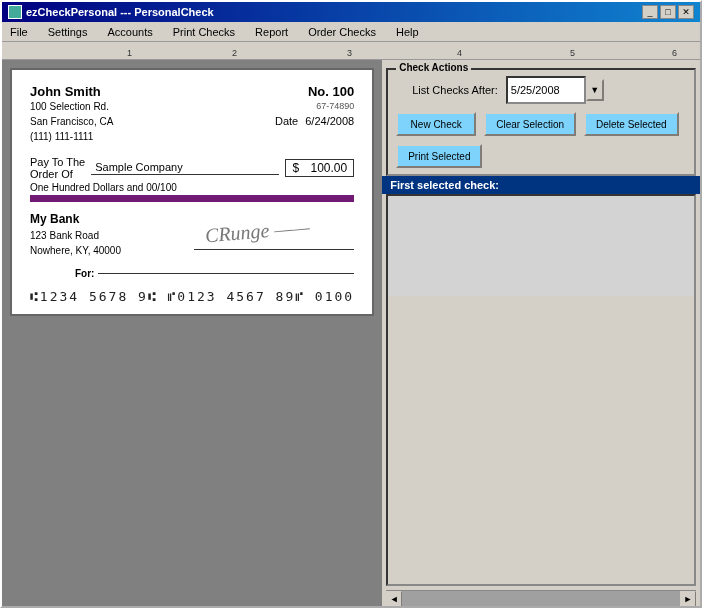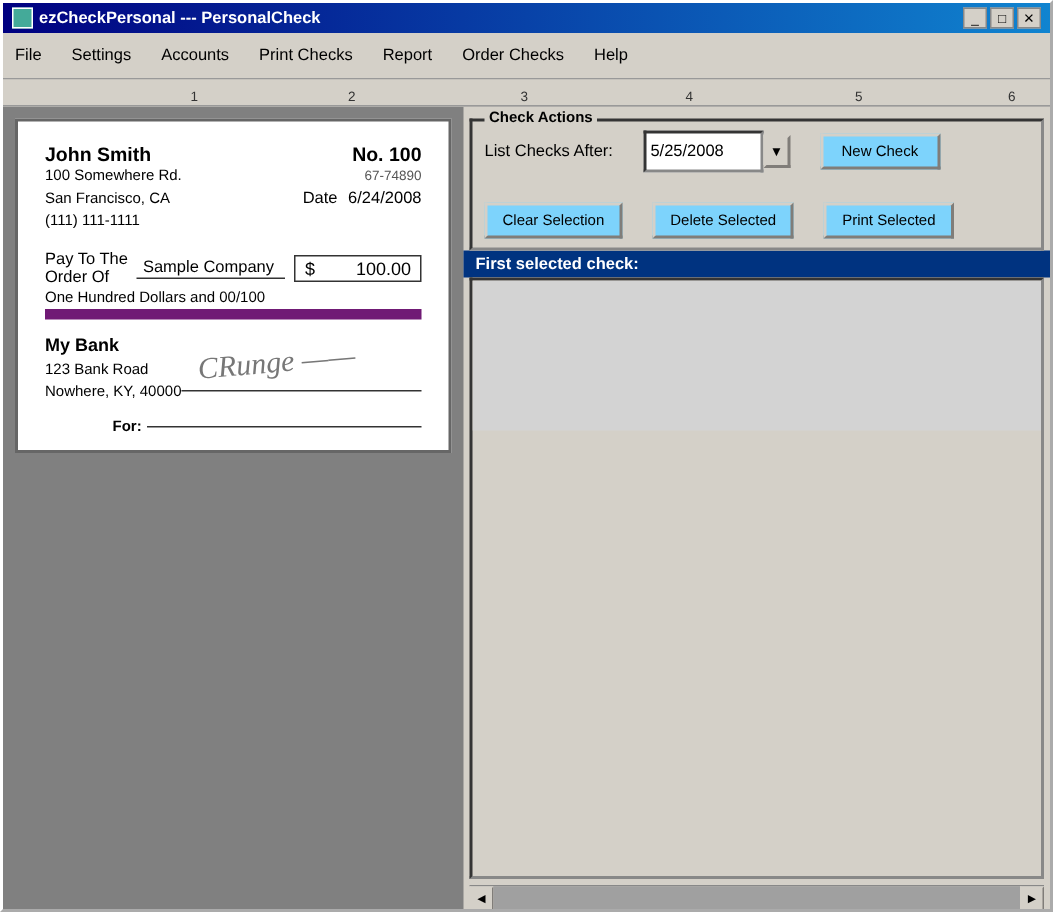--- a/index.html
+++ b/index.html
@@ -19,21 +19,21 @@
     .title-icon { width: 14px; height: 14px; background: #4a9; border: 1px solid #fff; display: inline-block; }
     .title-controls { display: flex; gap: 2px; }
     .title-btn {
       width: 16px; height: 14px; background: #d4d0c8; border: 1px solid #888; font-size: 9px;
       display: flex; align-items: center; justify-content: center; cursor: pointer; color: #000;
     }
 
     
     .menu-bar {
       background: #d4d0c8; border-bottom: 1px solid #999; padding: 2px 4px;
-      display: flex; gap: 12px; height: 31px; align-items: center;
+      display: flex; gap: 12px; height: 20px; align-items: center;
     }
     .menu-item { padding: 1px 4px; font-size: 11px; cursor: pointer; }
 
     
     .ruler {
       background: #d4d0c8; height: 18px; border-bottom: 1px solid #999;
       position: relative; overflow: hidden;
     }
     .ruler-tick { position: absolute; top: 6px; font-size: 9px; color: #333; }
     .check-wrapper {
@@ -68,28 +68,28 @@
 
     .check-for-row { display: flex; align-items: center; gap: 4px; margin-top: 8px; }
     .check-for-label { font-size: 10px; font-weight: bold; padding-left: 45px; }
     .check-for-line { flex: 1; border-bottom: 1px solid #333; }
 
     .check-micr { font-size: 13px; letter-spacing: 2px; margin-top: 10px; color: #222; font-family: monospace; }
 
     
     .check-actions {
       background: #d4d0c8; border: 2px inset #888; padding: 6px 8px;
-      display: flex; align-items: center; gap: 20px; flex-wrap: wrap;
+      display: flex; align-items: center; gap: 8px; flex-wrap: wrap;
       position: relative;
     }
     .section-label {
       position: absolute; top: -8px; left: 8px; background: #d4d0c8;
       padding: 0 3px; font-size: 10px; font-weight: bold;
     }
-    .list-after-label { font-size: 11px; white-space: nowrap; }
+    .list-after-label { font-size: 11px; white-space: nowrap; margin-left: 16px; }
     .date-input {
       border: 2px inset #888; background: white; font-size: 11px;
       padding: 12px 3px; height: 22px; width: 80px;
     }
     .dropdown-btn {
       border: 2px outset #d4d0c8; background: #d4d0c8; width: 18px; height: 22px;
       display: flex; align-items: center; justify-content: center; cursor: pointer; font-size: 9px;
     }
     .action-btn {
       border: 2px outset #d4d0c8; background: #7dd3fc; padding: 2px 10px;
@@ -169,41 +169,41 @@
 
   <div class="content-area">
 
     <div class="check-container">
       <div class="check-wrapper">
 
         <div class="check-top">
           <div>
             <div class="check-name">John Smith</div>
             <div class="check-address">
-              <span>100 Somewhere Rd.</span><br>
+              <span>100 Selection Rd.</span><br>
               <span>San Francisco, CA</span><br>
               <span>(111) 111-1111</span>
             </div>
           </div>
           <div class="check-no-area">
             <div style="font-size:13px; font-weight:bold;">No. 100</div>
             <div style="font-size:9px; color:#555; margin-top:2px;">67-74890</div>
             <div style="margin-top:4px; font-size:11px;">
               <span>Date</span>
               <span style="margin-left:4px;">6/24/2008</span>
             </div>
           </div>
         </div>
 
         <div class="check-payto-row">
           <div class="check-payto-label">Pay To The<br>Order Of</div>
           <div class="check-payto-line">Sample Company</div>
           <div class="check-amount-box">
             <span>$</span>
-            <span style="margin-left:24px;">100.00</span>
+            <span style="margin-left:8px;">100.00</span>
           </div>
         </div>
 
         <div class="check-written-amount">One Hundred Dollars and 00/100</div>
 
         <div class="check-bank-row">
           <div class="check-bank-info">
             <div class="check-bank-name">My Bank</div>
             <div>123 Bank Road</div>
             <div>Nowhere, KY, 40000</div>
@@ -212,20 +212,21 @@
             <div class="sig-img" style="font-family: cursive; font-size:20px; color:#777; transform: rotate(-5deg) translateY(10px);">CRunge ——</div>
             <div class="sig-line"></div>
           </div>
         </div>
 
         <div class="check-for-row">
           <span class="check-for-label">For:</span>
           <div class="check-for-line"></div>
         </div>
 
+        <div class="check-micr">⑆1234 5678 9⑆  ⑈0123 4567 89⑈  0100</div>
       </div>
     </div>
 
     <div class="bottom-area">
 
       <div class="check-actions" style="margin-top:8px; margin-left:4px; margin-right:4px;">
         <span class="section-label">Check Actions</span>
         <span class="list-after-label">List Checks After:</span>
         <div class="date-wrapper">
           <input class="date-input" type="text" value="5/25/2008" style="">

